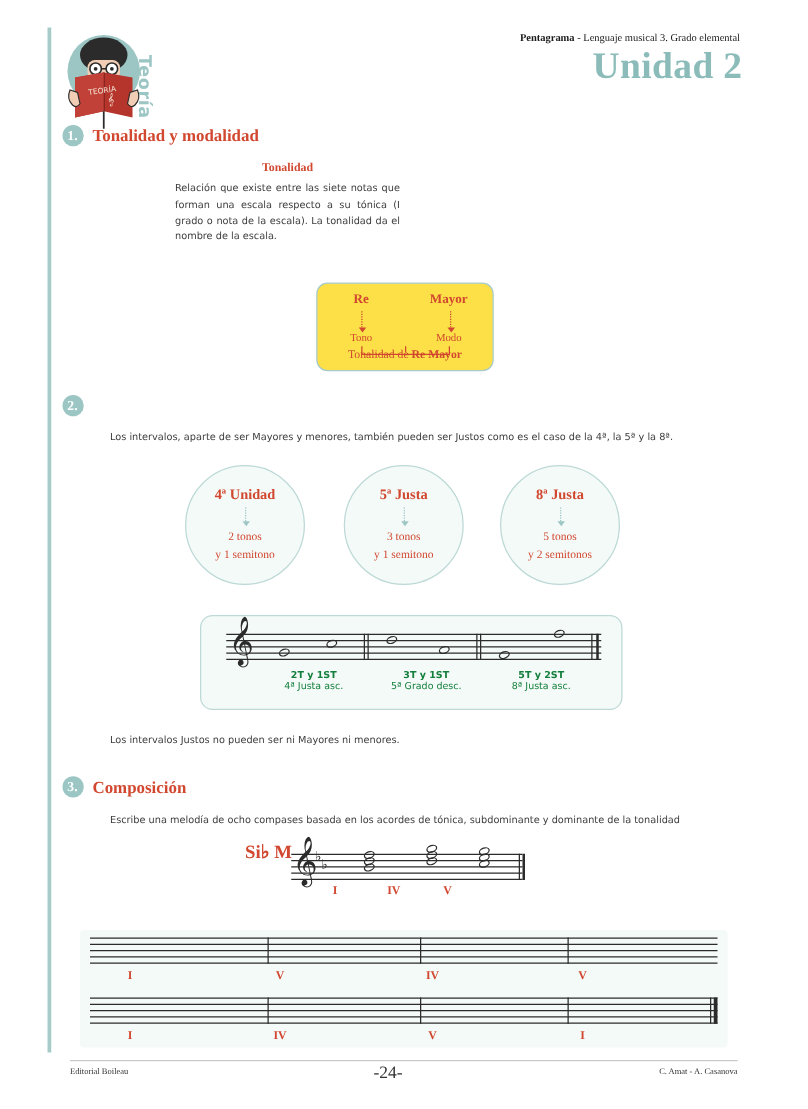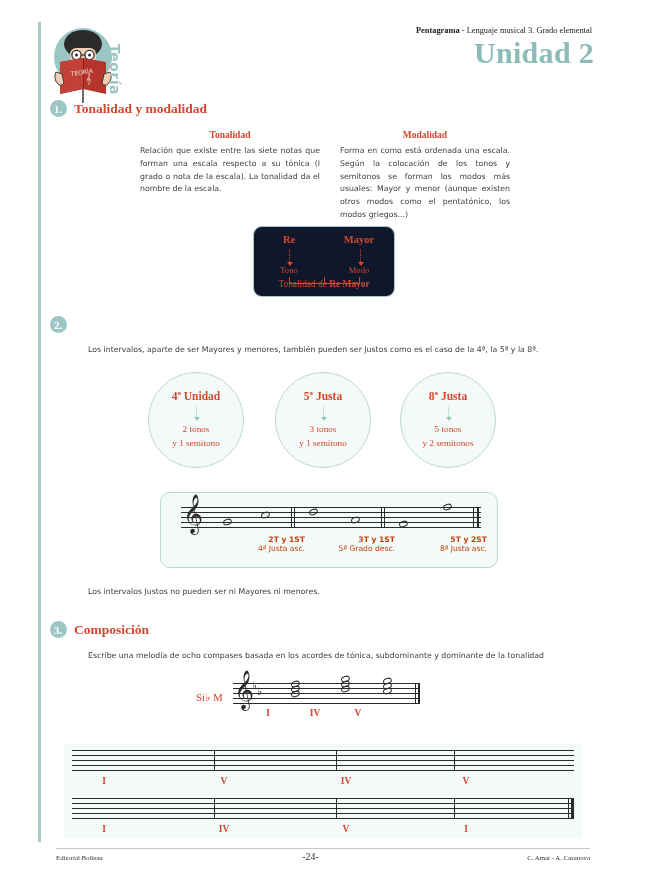--- a/index.html
+++ b/index.html
@@ -70,21 +70,21 @@
   .col-head {
     font-family: "Liberation Serif", serif;
     font-size: 9.5px; font-weight: bold; color: #d1472f;
     text-align: center; margin-bottom: 2px;
   }
   .col-body { text-align: justify; }
 
   
   .tonal-box {
     position: absolute; left: 253px; top: 226px; width: 142px; height: 71px;
-    border: 1.2px solid #a7cbc9; border-radius: 9px; background: #0f172a;
+    border: 1.2px solid #a7cbc9; border-radius: 9px; background: #fde047;
   }
   .tb-row { position: absolute; width: 100%; display: flex; }
   .tb-cell { flex: 1; text-align: center; }
   .tb-strong {
     font-family: "Liberation Serif", serif;
     font-size: 10.5px; font-weight: bold; color: #d1472f;
   }
   .tb-small {
     font-family: "Liberation Serif", serif;
     font-size: 8.6px; color: #d1472f;
@@ -148,22 +148,22 @@
     position: absolute; width: 9px; height: 6.4px; border-radius: 50%;
     border: 1.3px solid #2b2b2b; background: transparent;
     transform: rotate(-20deg);
   }
   .clef {
     position: absolute;
     font-family: "DejaVu Sans", sans-serif; color: #2b2b2b;
     line-height: 1;
   }
   .measure-label {
-    position: absolute; text-align: right;
-    font-family: "DejaVu Sans", sans-serif; color: #c2410c;
+    position: absolute; text-align: center;
+    font-family: "DejaVu Sans", sans-serif; color: #15803d;
   }
   .ml-top { font-size: 7.6px; font-weight: bold; }
   .ml-bot { font-size: 7.6px; }
 
   .exercise-panel {
     position: absolute; left: 64px; top: 744px; width: 518px; height: 94px;
     background: #f4faf8; border-radius: 3px;
   }
   .roman {
     position: absolute; font-family: "Liberation Serif", serif;
@@ -177,21 +177,21 @@
   .footer-line {
     position: absolute; left: 56px; top: 0; width: 534px; height: 1px;
     background: #c9c9c9;
   }
   .footer-left {
     position: absolute; left: 56px; top: 6px;
     font-family: "Liberation Serif", serif; font-size: 6.8px; color: #333;
   }
   .footer-center {
     position: absolute; left: 0; top: 3px; width: 621px; text-align: center;
-    font-family: "Liberation Serif", serif; font-size: 10px; color: #333;
+    font-family: "Liberation Serif", serif; font-size: 14px; color: #333;
   }
   .footer-right {
     position: absolute; right: 56px; top: 6px;
     font-family: "Liberation Serif", serif; font-size: 6.8px; color: #333;
   }
 </style>
 </head>
 <body>
 
 <div class="page">
@@ -229,24 +229,20 @@
   <div class="section-head" style="left:50px; top:100px;">
     <div class="sec-badge">1.</div>
     <div class="sec-title">Tonalidad y modalidad</div>
   </div>
 
   <div class="body-text" style="left:140px; top:128px; width:180px;">
     <div class="col-head">Tonalidad</div>
     <div class="col-body">Relación que existe entre las siete notas que forman una escala respecto a su tónica (I grado o nota de la escala). La tonalidad da el nombre de la escala.</div>
   </div>
 
-  <div class="body-text" style="left:340px; top:128px; width:170px;">
-    <div class="col-head">Modalidad</div>
-    <div class="col-body">Forma en como está ordenada una escala. Según la colocación de los tonos y semitonos se forman los modos más usuales: Mayor y menor (aunque existen otros modos como el pentatónico, los modos griegos...)</div>
-  </div>
 
   <div class="tonal-box">
     <div class="tb-row" style="top:7px;">
       <div class="tb-cell tb-strong">Re</div>
       <div class="tb-cell tb-strong">Mayor</div>
     </div>
     <div class="dotted-arrow" style="left:35px; top:22px;"></div>
     <div class="dotted-arrow" style="left:106px; top:22px;"></div>
     <div class="tb-row" style="top:38px;">
       <div class="tb-cell tb-small">Tono</div>
@@ -326,21 +322,21 @@
 
   <div class="body-text" style="left:88px; top:586px; width:440px;">Los intervalos Justos no pueden ser ni Mayores ni menores.</div>
 
   <div class="section-head" style="left:50px; top:621px;">
     <div class="sec-badge">3.</div>
     <div class="sec-title">Composición</div>
   </div>
 
   <div class="body-text" style="left:88px; top:650px; width:505px;">Escribe una melodía de ocho compases basada en los acordes de tónica, subdominante y dominante de la tonalidad</div>
 
-  <div style="position:absolute; left:196px; top:691px; font-family:'Liberation Serif',serif; font-size:11px; font-weight:normal; color:#d1472f;">Si♭ M</div>
+  <div style="position:absolute; left:196px; top:672px; font-family:'Liberation Serif',serif; font-size:15px; font-weight:bold; color:#d1472f;">Si♭ M</div>
 
   <div class="staff" style="position:absolute; left:233px; top:683px; width:185px; height:21px;">
     <div class="staff-line" style="top:0px;"></div>
     <div class="staff-line" style="top:5px;"></div>
     <div class="staff-line" style="top:10px;"></div>
     <div class="staff-line" style="top:15px;"></div>
     <div class="staff-line" style="top:20px;"></div>
     <div class="clef" style="left:1px; top:-11px; font-size:34px;">𝄞</div>
     <div style="position:absolute; left:19px; top:-4px; font-size:11px; color:#2b2b2b; font-family:'DejaVu Sans',sans-serif;">♭</div>
     <div style="position:absolute; left:24px; top:2px; font-size:11px; color:#2b2b2b; font-family:'DejaVu Sans',sans-serif;">♭</div>

